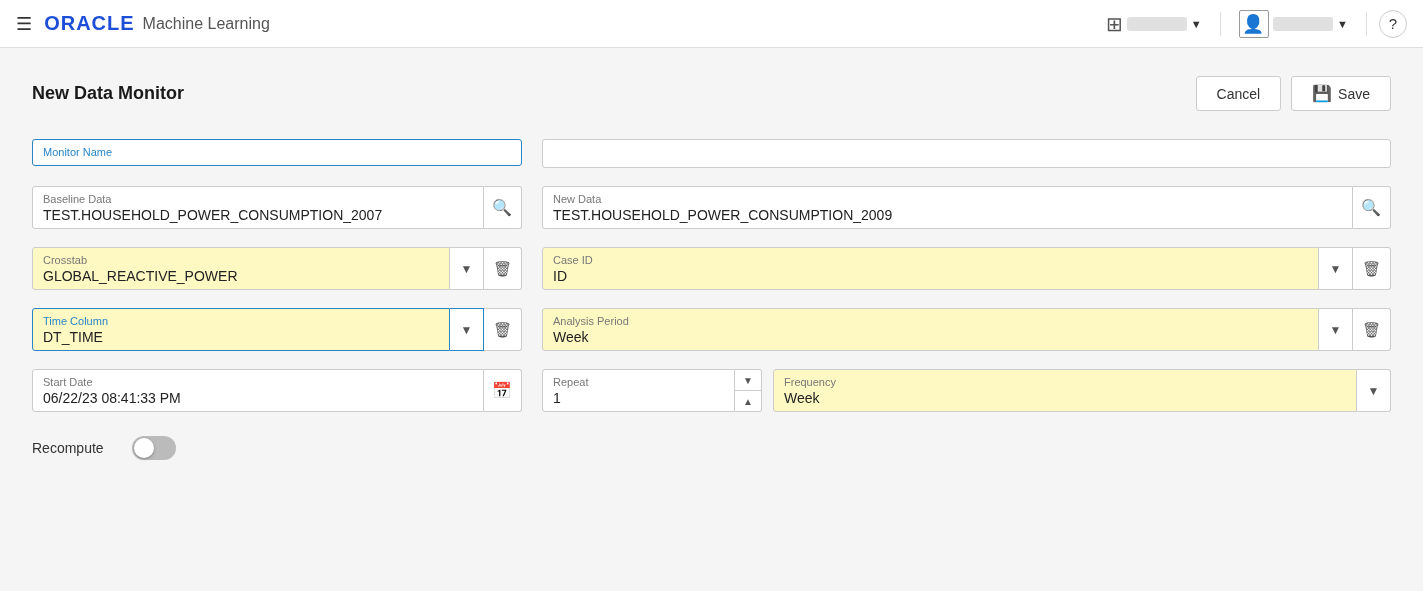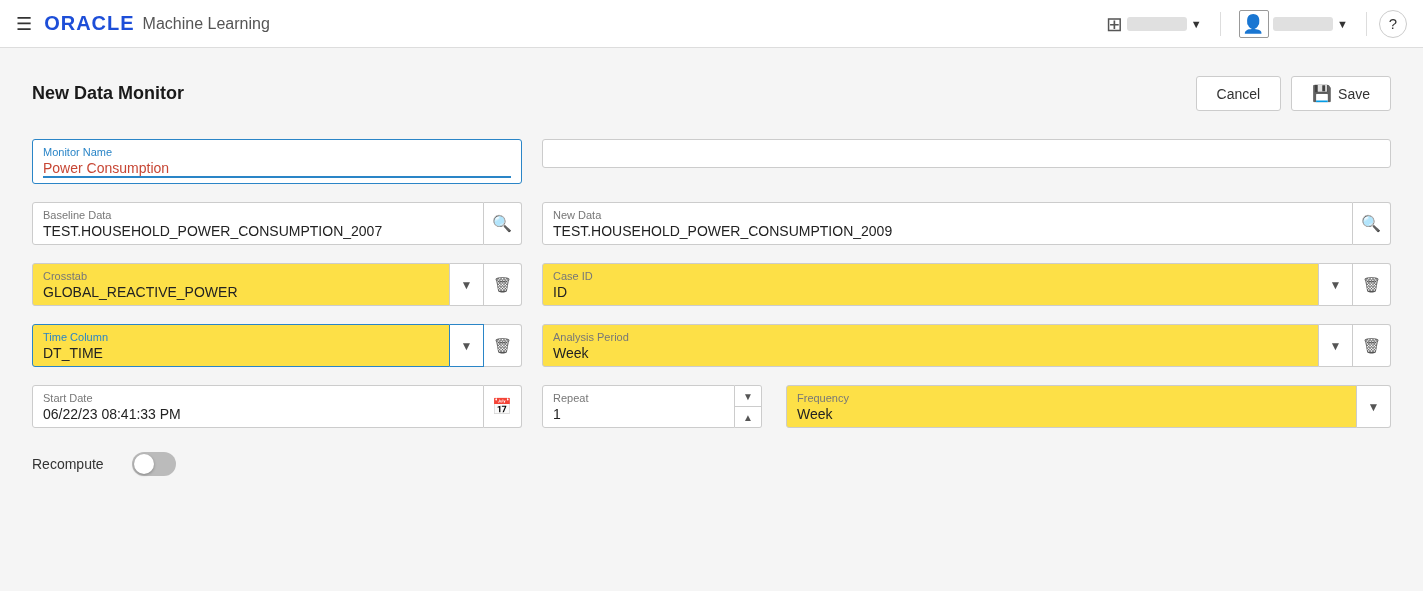--- a/index.html
+++ b/index.html
@@ -182,21 +182,21 @@
       color: #555;
       font-size: 16px;
     }
 
     
     .field-dropdown {
       position: relative;
       flex: 1;
       border: 1px solid #ccc;
       border-radius: 3px 0 0 3px;
-      background: #fde047;
+      background: #fef9c3;
       padding: 6px 10px 5px;
       display: flex;
       flex-direction: column;
     }
     .field-dropdown-arrow {
       background: #fff;
       border: 1px solid #ccc;
       border-left: none;
       width: 34px;
       cursor: pointer;
@@ -216,21 +216,21 @@
       display: flex;
       align-items: center;
       justify-content: center;
       color: #555;
       font-size: 15px;
     }
 
     
     .repeat-group {
       display: flex;
-      gap: 24px;
+      gap: 11px;
       align-items: stretch;
     }
     .repeat-wrapper {
       position: relative;
       border: 1px solid #ccc;
       border-radius: 3px 0 0 3px;
       background: #fff;
       padding: 6px 10px 5px;
       flex: 1;
     }
@@ -353,21 +353,20 @@
     </div>
   </div>
 
   <div class="form-grid">
 
     <div class="form-row">
       <div class="form-col form-col-left">
         <div class="field-group">
           <div class="field-wrapper focused">
             <span class="field-label focused">Monitor Name</span>
-            <input class="field-value" type="text" value="Power Consumption" style="color: rgb(199, 70, 52); border-bottom: 2px solid rgb(42, 133, 199);">
           </div>
         </div>
       </div>
       <div class="form-col form-col-right">
         <div class="field-group">
           <div class="field-wrapper-full">
             <input class="field-value" type="text" value="" style="">
           </div>
         </div>
       </div>

